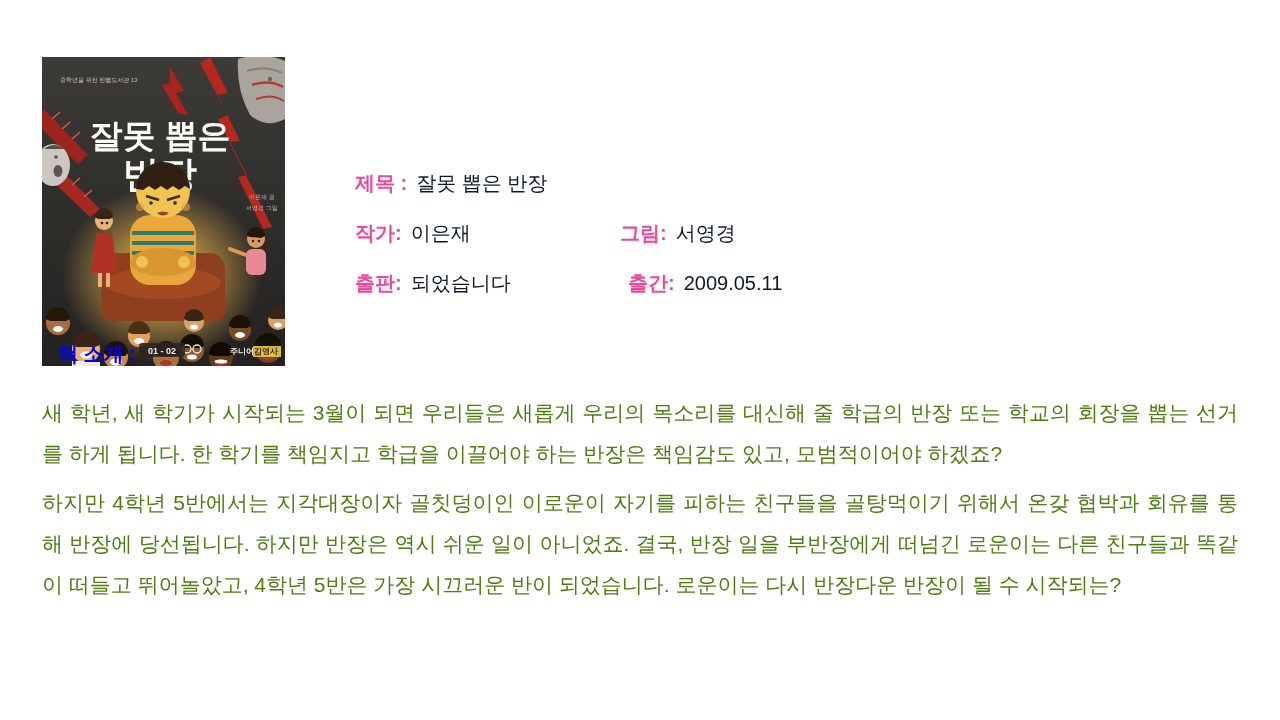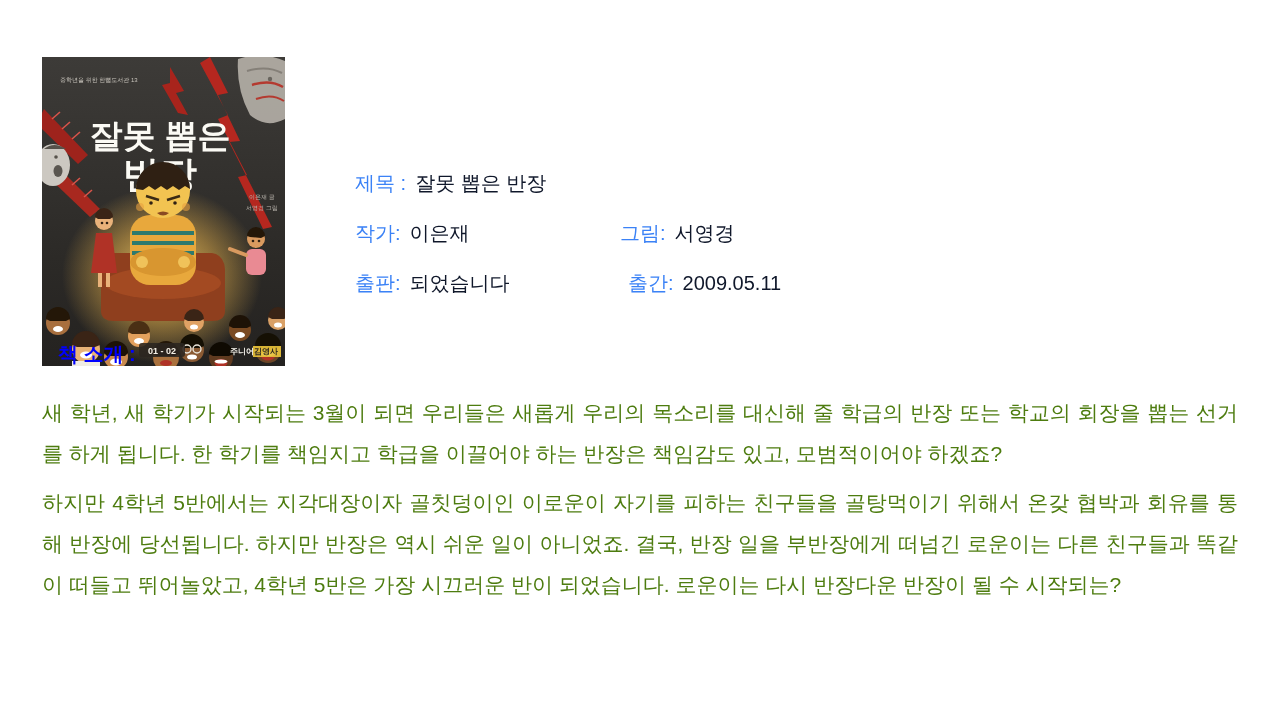--- a/index.html
+++ b/index.html
@@ -23,21 +23,21 @@
   .meta {
     position: absolute;
     left: 355px; top: 170px;
     font-size: 20px;
     color: #383838;
   }
   .meta-row { margin-bottom: 23px; line-height: 27px; white-space: nowrap; }
   .meta-cell { display: inline-block; width: 265px; vertical-align: top; }
   .meta-cell.auto { width: auto; }
   .meta-cell.shift { margin-left: 8px; }
-  .meta-label { color: #3b82f6; font-weight: normal; margin-right: 9px; }
+  .meta-label { color: #ec4899; font-weight: bold; margin-right: 9px; }
   .meta-value { color: #0f172a; }
 
   
   .intro-heading {
     position: absolute;
     left: 58px; top: 341px;
     font-size: 20px;
     font-weight: bold;
     color: #0000ff;
   }

